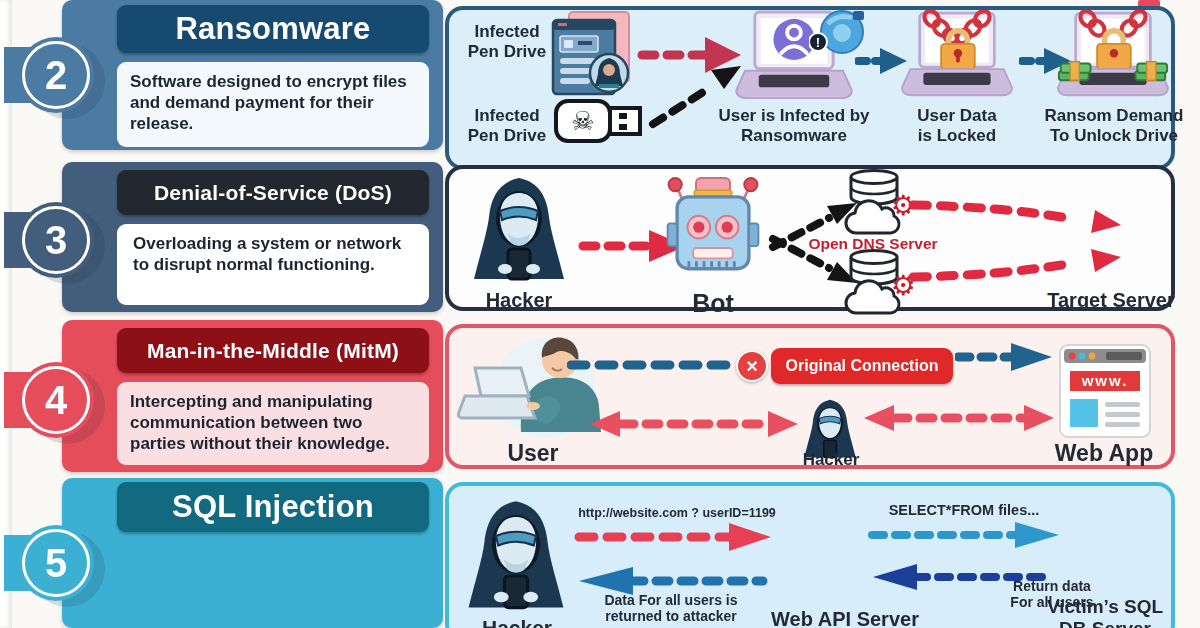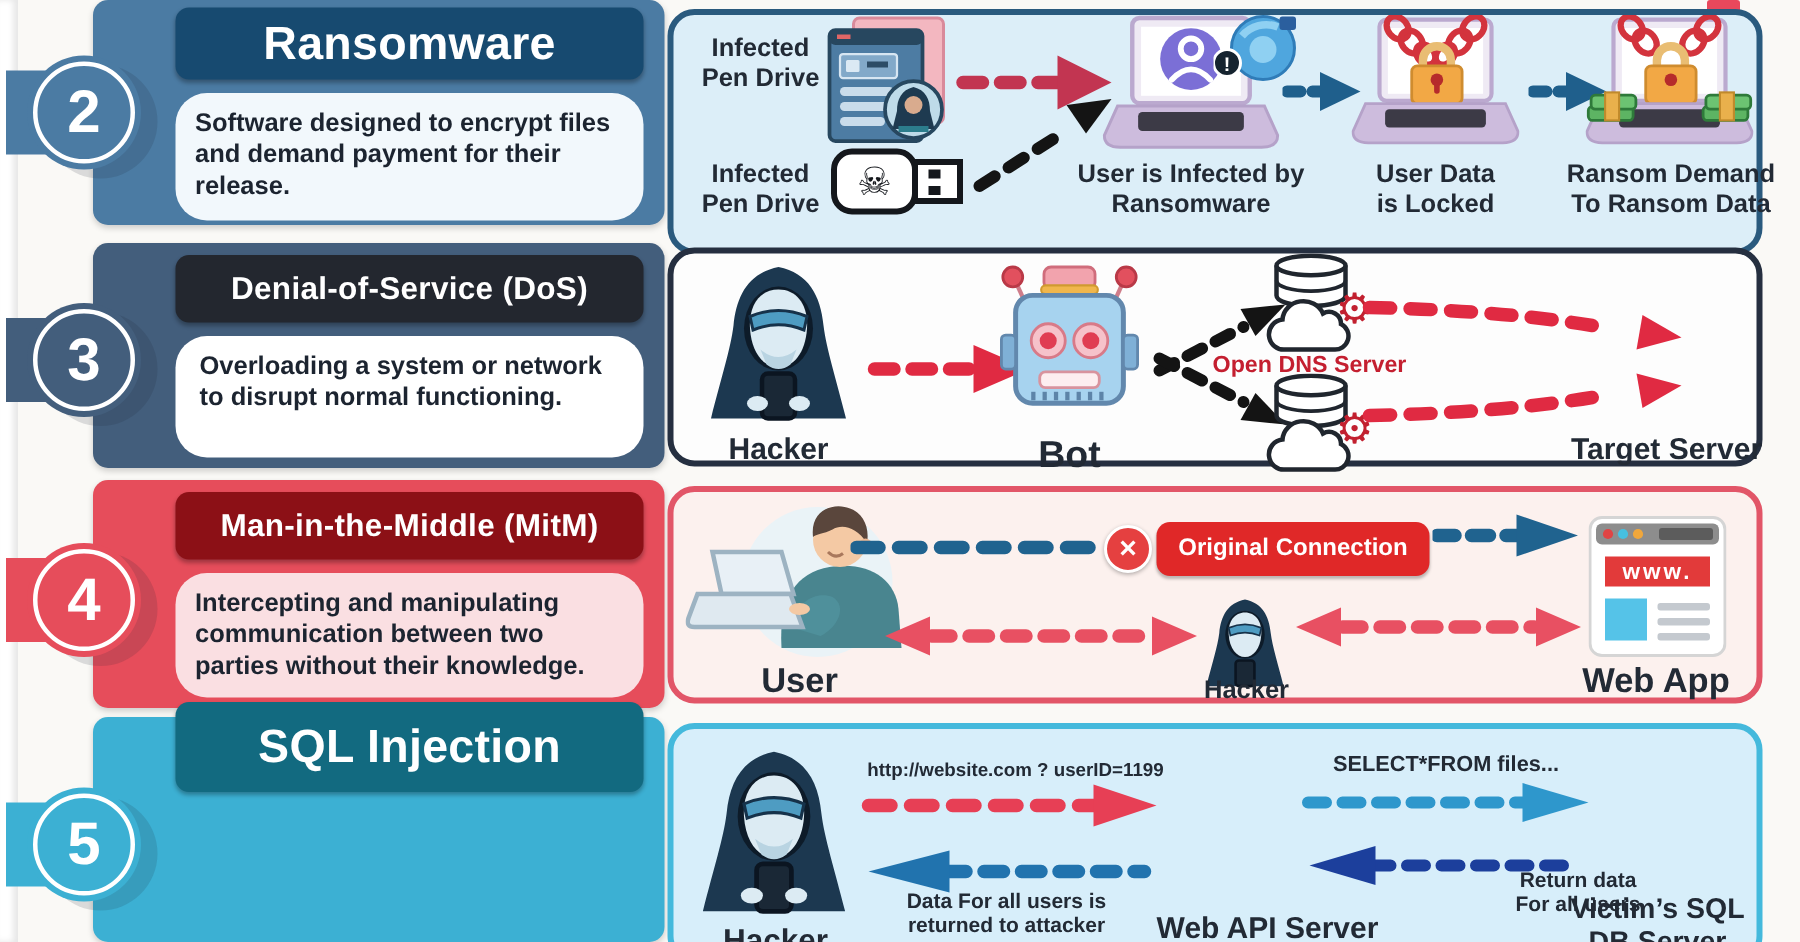--- a/index.html
+++ b/index.html
@@ -11,21 +11,21 @@
   .tab{position:absolute;left:4px;width:62px;height:56px;}
   .numc{position:absolute;left:18px;width:76px;height:76px;border-radius:50%;display:flex;
         align-items:center;justify-content:center;color:#fff;font-size:40px;font-weight:bold;
         box-shadow:11px 6px 0 rgba(25,35,50,.14);}
   .numc::after{content:'';position:absolute;inset:4px;border:3px solid #fff;border-radius:50%;}
   .card{position:absolute;left:62px;width:381px;border-radius:10px;box-shadow:0 2px 4px rgba(0,0,0,.18);}
   .tbar{position:absolute;left:117px;width:312px;border-radius:9px;display:flex;align-items:center;
         justify-content:center;color:#fff;font-weight:bold;letter-spacing:.2px;
         box-shadow:0 2px 3px rgba(0,0,0,.3);}
   .t-lg{font-size:31px;} .t-md{font-size:21px;}
-  .desc{position:absolute;left:117px;width:312px;border-radius:21px;padding:9px 13px;box-sizing:border-box;
+  .desc{position:absolute;left:117px;width:312px;border-radius:9px;padding:9px 13px;box-sizing:border-box;
         font-weight:bold;font-size:17px;line-height:1.24;color:#1c2430;}
   .panel{position:absolute;left:445px;width:730px;border-radius:18px;border:4px solid;box-sizing:border-box;}
   .abs{position:absolute;}
   .lbl{position:absolute;text-align:center;font-weight:bold;color:#222a35;white-space:pre-line;line-height:1.15;}
   .badge{position:absolute;background:#e02828;color:#fff;font-weight:bold;border-radius:9px;
          display:flex;align-items:center;justify-content:center;box-shadow:0 2px 2px rgba(0,0,0,.25);}
   .xcircle{position:absolute;width:32px;height:32px;border-radius:50%;background:#e54040;border:2px solid #fff;
            color:#fff;font-weight:bold;font-size:20px;display:flex;align-items:center;justify-content:center;
            box-shadow:0 1px 3px rgba(0,0,0,.3);box-sizing:border-box;}
   svg{display:block;}
@@ -152,21 +152,21 @@
         <rect x="2" y="4" width="32" height="10" rx="3" fill="#6cc372" stroke="#2e7a3a" stroke-width="2"></rect>
         <rect x="12" y="2" width="10" height="20" fill="#e9b04c" stroke="#c08a2c" stroke-width="1.5"></rect>
       </g>
       <g transform="translate(84,50)">
         <rect x="0" y="14" width="32" height="10" rx="3" fill="#5db463" stroke="#2e7a3a" stroke-width="2"></rect>
         <rect x="2" y="6" width="32" height="10" rx="3" fill="#6cc372" stroke="#2e7a3a" stroke-width="2"></rect>
         <rect x="12" y="4" width="10" height="20" fill="#e9b04c" stroke="#c08a2c" stroke-width="1.5"></rect>
       </g>
     </svg>
     <div class="lbl" style="left:592px;top:96px;width:146px;font-size:17px;">Ransom Demand
-To Ransom Data</div>
+To Unlock Drive</div>
   </div>
 
   <div class="tab" style="top:212px;background:#435e7c;"></div>
   <div class="card" style="top:162px;height:150px;background:#435e7c;"></div>
   <div class="tbar t-md" style="top:170px;height:45px;background:#23272f;">
     <span>Denial-of-Service (DoS)</span>
     </div>
   <div class="desc" style="top:224px;height:81px;background:#ffffff;padding-left:16px;">
     <span>Overloading a system or network to disrupt normal functioning.</span></div>
   <div class="numc" style="top:202px;background:#435e7c;">
@@ -315,21 +315,21 @@
       <rect x="11" y="55" width="28" height="28" fill="#55c3e8"></rect>
       <rect x="46" y="58" width="35" height="5" rx="2" fill="#c4c9cf"></rect>
       <rect x="46" y="68" width="35" height="5" rx="2" fill="#c4c9cf"></rect>
       <rect x="46" y="78" width="35" height="5" rx="2" fill="#c4c9cf"></rect>
     </svg>
     <div class="lbl" style="left:588px;top:112px;width:134px;font-size:23px;">Web App</div>
   </div>
 
   <div class="tab" style="top:535px;background:#3cb0d3;"></div>
   <div class="card" style="top:478px;height:150px;background:#3cb0d3;"></div>
-  <div class="tbar t-lg" style="top:468px;height:60px;background:#126a80;">
+  <div class="tbar t-lg" style="top:482px;height:50px;background:#126a80;">
     <span>SQL Injection</span>
     </div>
   <div class="numc" style="top:525px;background:#3cb0d3;">
     <span>5</span>
     </div>
 
   <div class="panel" style="top:482px;height:160px;border-color:#44b9dc;background:#d7eefa;">
     <svg class="abs" style="left:14px;top:12px;" width="106" height="118" viewBox="0 0 100 112">
       <path d="M50 3 C30 7 22 22 20 42 C18 58 12 76 5 104 L95 104 C88 76 82 58 80 42 C78 22 70 7 50 3 Z" fill="#1c3850"></path>
       <ellipse cx="50" cy="44" rx="23" ry="28" fill="#0d1b29"></ellipse>

